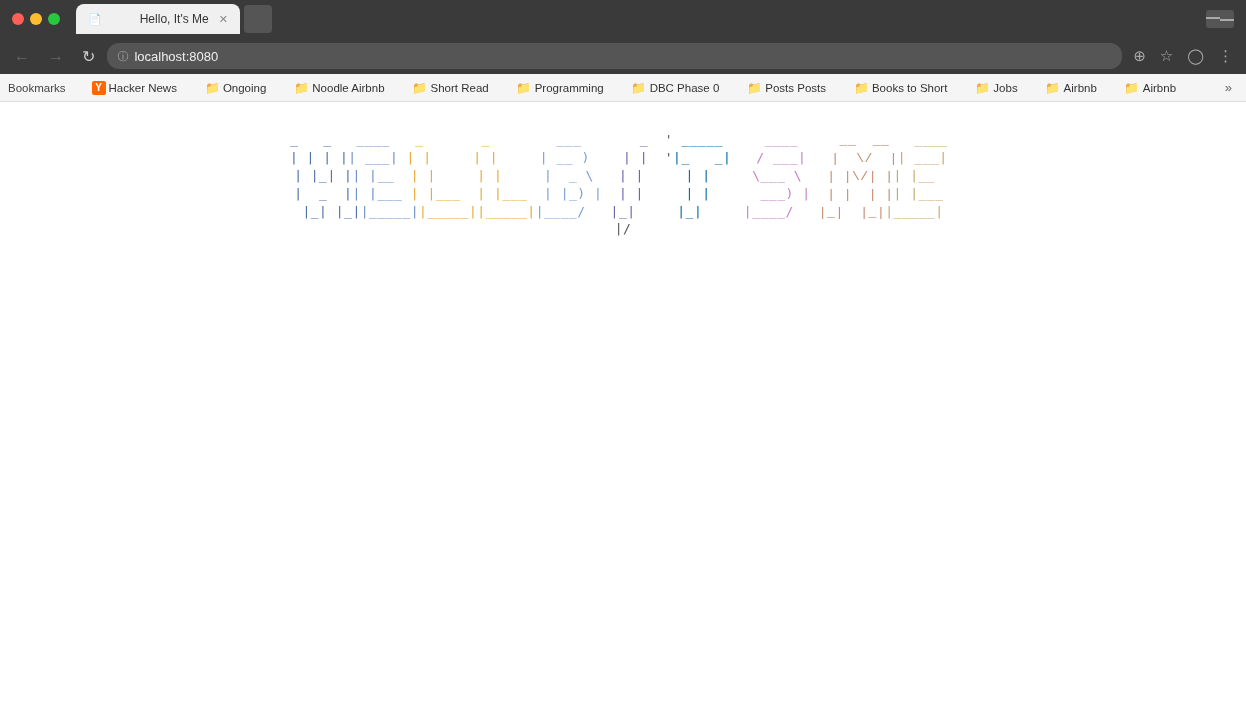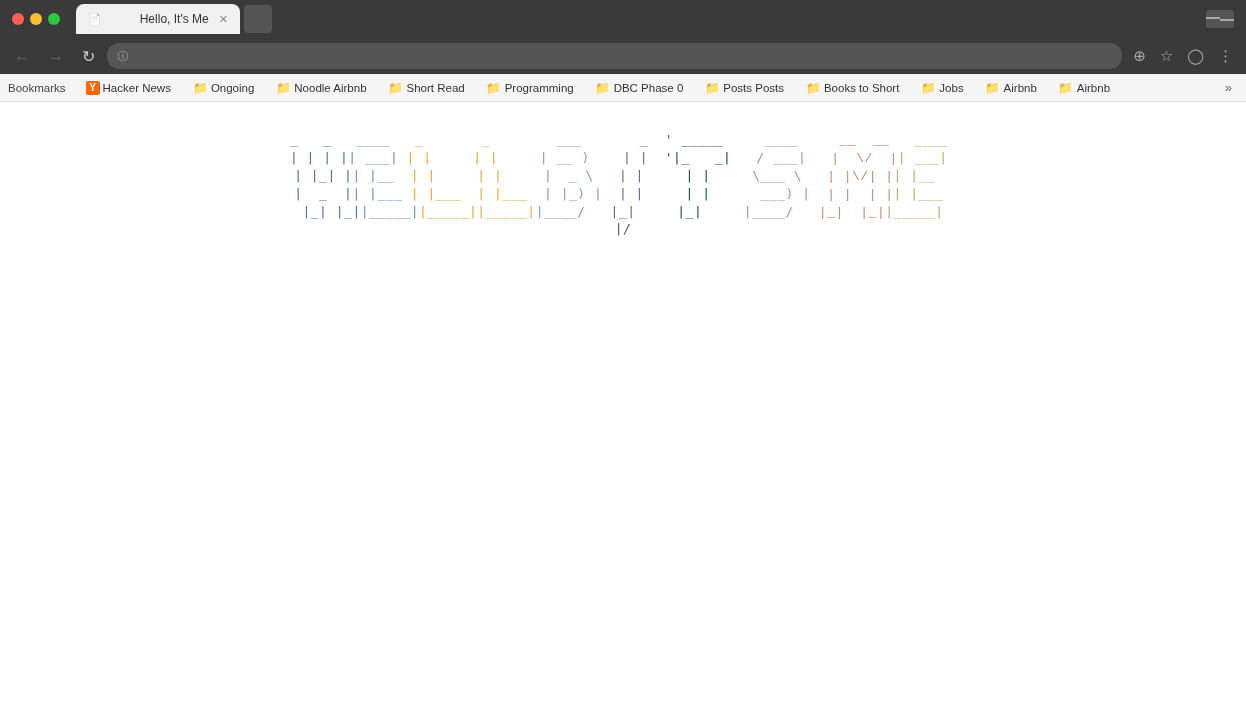--- a/index.html
+++ b/index.html
@@ -113,21 +113,21 @@
       cursor: pointer;
       padding: 2px 5px;
     }
 
     .bookmarks-bar {
       height: 28px;
       background: #f5f5f5;
       display: flex;
       align-items: center;
       padding: 0 8px;
-      gap: 10px;
+      gap: 16px;
       border-bottom: 1px solid #ddd;
       overflow: hidden;
     }
     .bookmark-label {
       font-size: 11.5px;
       color: #444;
       font-weight: 500;
       margin-right: 4px;
     }
     .bookmark-item {
@@ -181,21 +181,21 @@
       letter-spacing: 0.5px;
     }
 
     
     .letter-h { color: #4a6fa5; }
     .letter-e { color: #6b8fc4; }
     .letter-l1 { color: #e8a838; }
     .letter-l2 { color: #e8a838; }
     .letter-o { color: #7b9cd4; }
     .letter-i { color: #6b5fad; }
-    .letter-t { color: #14532d; }
+    .letter-t { color: #0369a1; }
     .letter-s { color: #c47fc4; }
     .letter-m { color: #c4886b; font-family: Liberation Mono, monospace; }
     .letter-e2 { color: #c4a86b; }
   </style>
 </head>
 <body>
 
 <div class="title-bar">
   <div class="traffic-lights">
     <div class="traffic-light tl-red"></div>
@@ -218,20 +218,21 @@
     </div>
   </div>
 </div>
 
 <div class="nav-bar">
   <button class="nav-btn disabled">←</button>
   <button class="nav-btn disabled">→</button>
   <button class="nav-btn active">↻</button>
   <div class="address-bar">
     <span class="address-lock">ⓘ</span>
+    <span class="address-text">localhost:8080</span>
   </div>
   <div class="nav-actions">
     <button class="nav-action-btn">⊕</button>
     <button class="nav-action-btn">☆</button>
     <button class="nav-action-btn">◯</button>
     <button class="nav-action-btn">⋮</button>
   </div>
 </div>
 
 <div class="bookmarks-bar">

